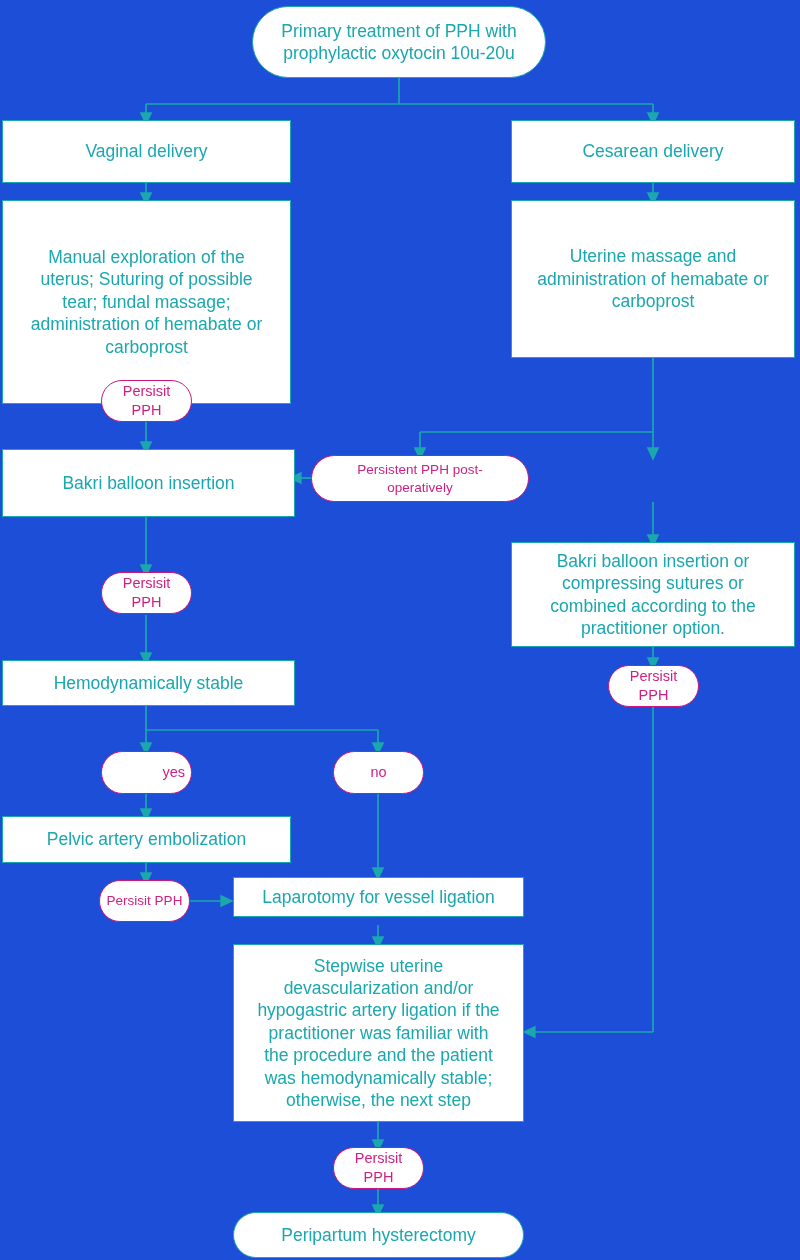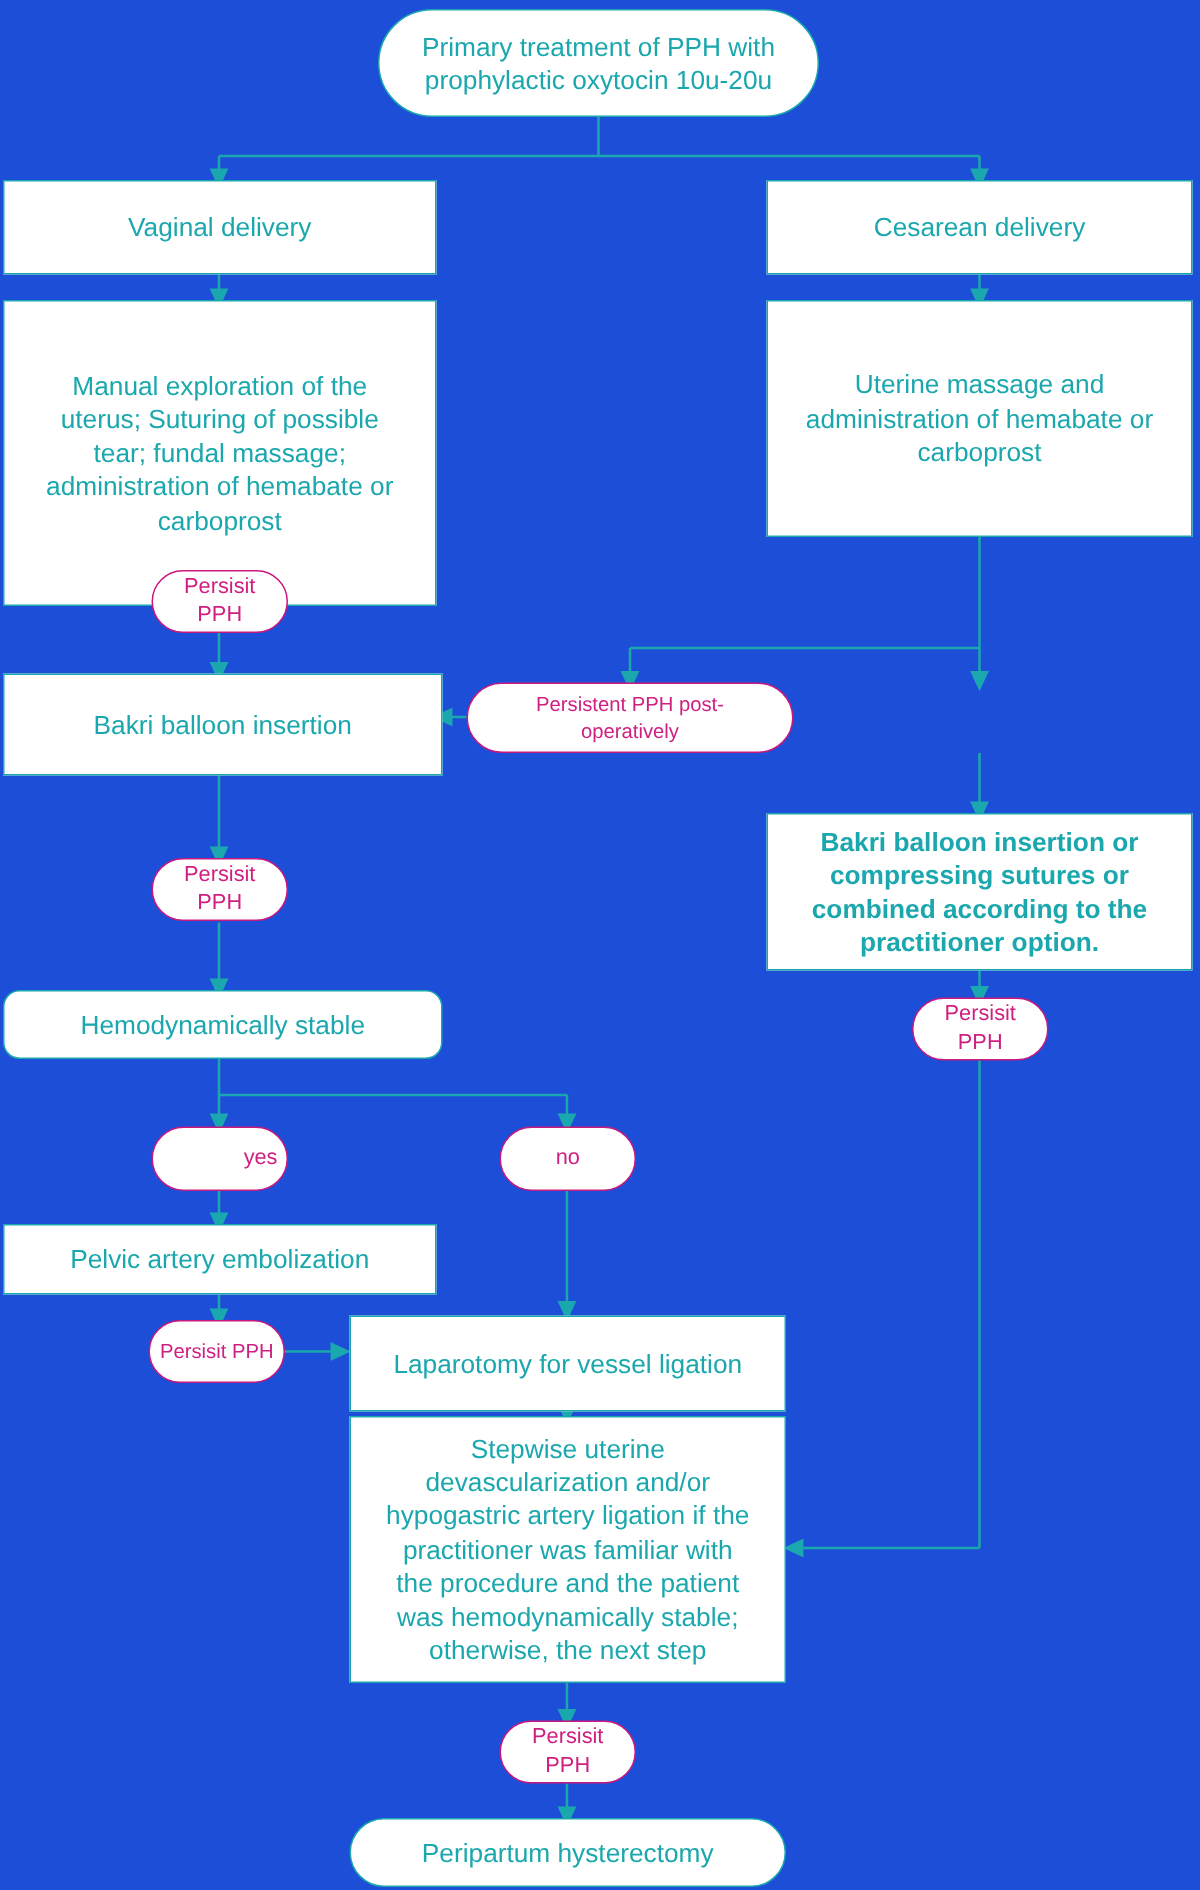--- a/index.html
+++ b/index.html
@@ -163,56 +163,56 @@
   <div class="node teal-box" style="left:2px; top:449px; width:293px; height:68px;">
     <span class="lbl">Bakri balloon insertion</span>
   </div>
 
   <div class="node pink-pill small" style="left:311px; top:455px; width:218px; height:47px;">
     <span class="lbl">Persistent PPH post-
 operatively</span>
   </div>
 
 
-  <div class="node teal-box" style="left:511px; top:542px; width:284px; height:105px;font-weight:bold;">
+  <div class="node teal-box" style="left:511px; top:542px; width:284px; height:105px;">
     <span class="lbl">Bakri balloon insertion or
 compressing sutures or
 combined according to the
 practitioner option.</span>
   </div>
 
   <div class="node pink-pill med" style="left:608px; top:665px; width:91px; height:42px;">
     <span class="lbl">Persisit PPH</span>
   </div>
 
   <div class="node pink-pill med" style="left:101px; top:572px; width:91px; height:42px;">
     <span class="lbl">Persisit PPH</span>
   </div>
 
-  <div class="node teal-box" style="left:2px; top:660px; width:293px; height:46px;border-radius:11px;">
+  <div class="node teal-box" style="left:2px; top:660px; width:293px; height:46px;">
     <span class="lbl">Hemodynamically stable</span>
   </div>
 
   <div class="node pink-pill med" style="left:101px; top:751px; width:91px; height:43px;text-align:right;">
     <span class="lbl">yes</span>
   </div>
 
   <div class="node pink-pill med" style="left:333px; top:751px; width:91px; height:43px;">
     <span class="lbl">no</span>
   </div>
 
   <div class="node teal-box" style="left:2px; top:816px; width:289px; height:47px;">
     <span class="lbl">Pelvic artery embolization</span>
   </div>
 
   <div class="node pink-pill small" style="left:99px; top:880px; width:91px; height:42px;">
     <span class="lbl">Persisit PPH</span>
   </div>
 
-  <div class="node teal-box" style="left:233px; top:877px; width:291px; height:64px;">
+  <div class="node teal-box" style="left:233px; top:877px; width:291px; height:40px;">
     <span class="lbl">Laparotomy for vessel ligation</span>
   </div>
 
   <div class="node teal-box" style="left:233px; top:944px; width:291px; height:178px;">
     <span class="lbl">Stepwise uterine
 devascularization and/or
 hypogastric artery ligation if the
 practitioner was familiar with
 the procedure and the patient
 was hemodynamically stable;

